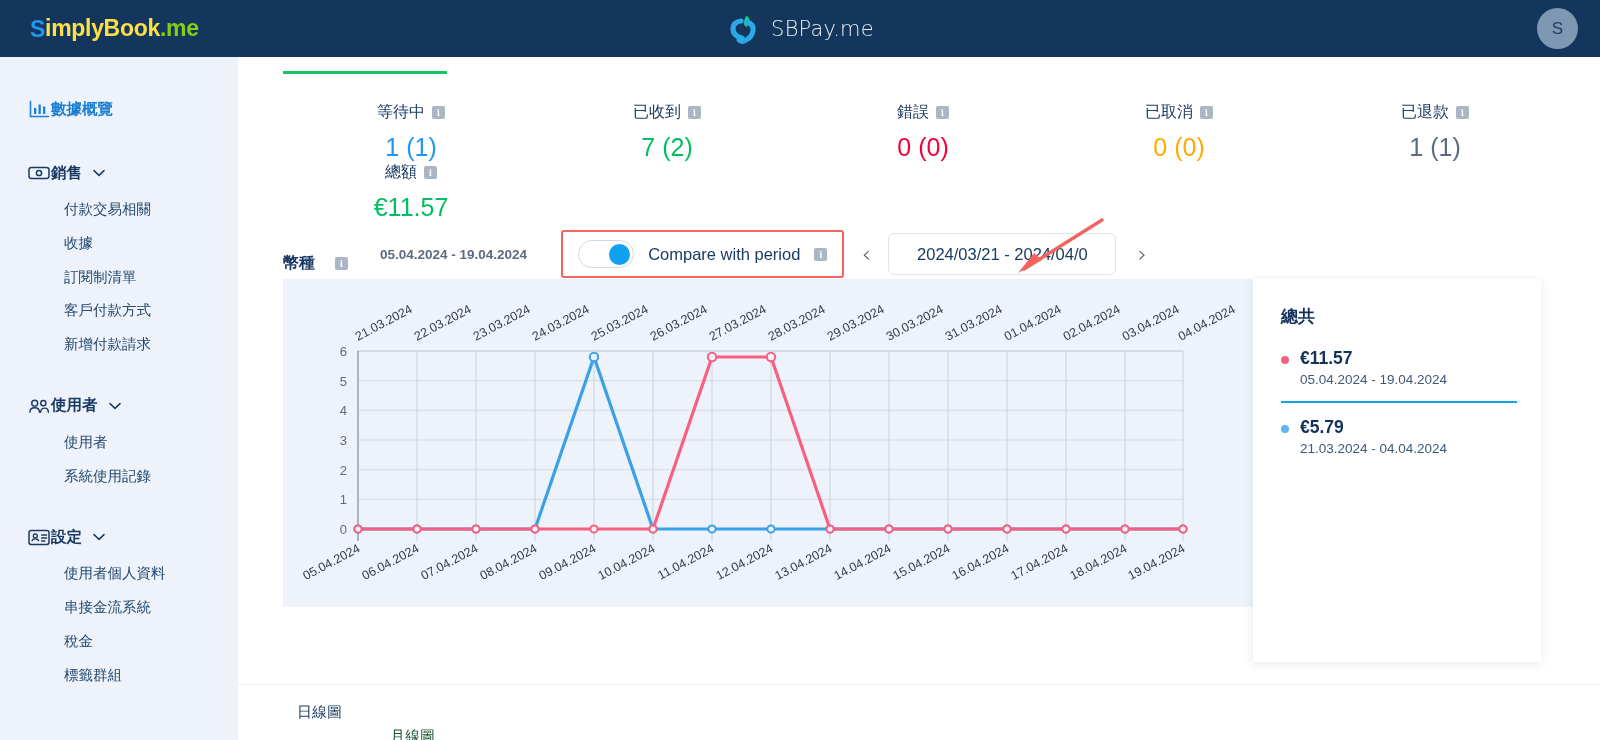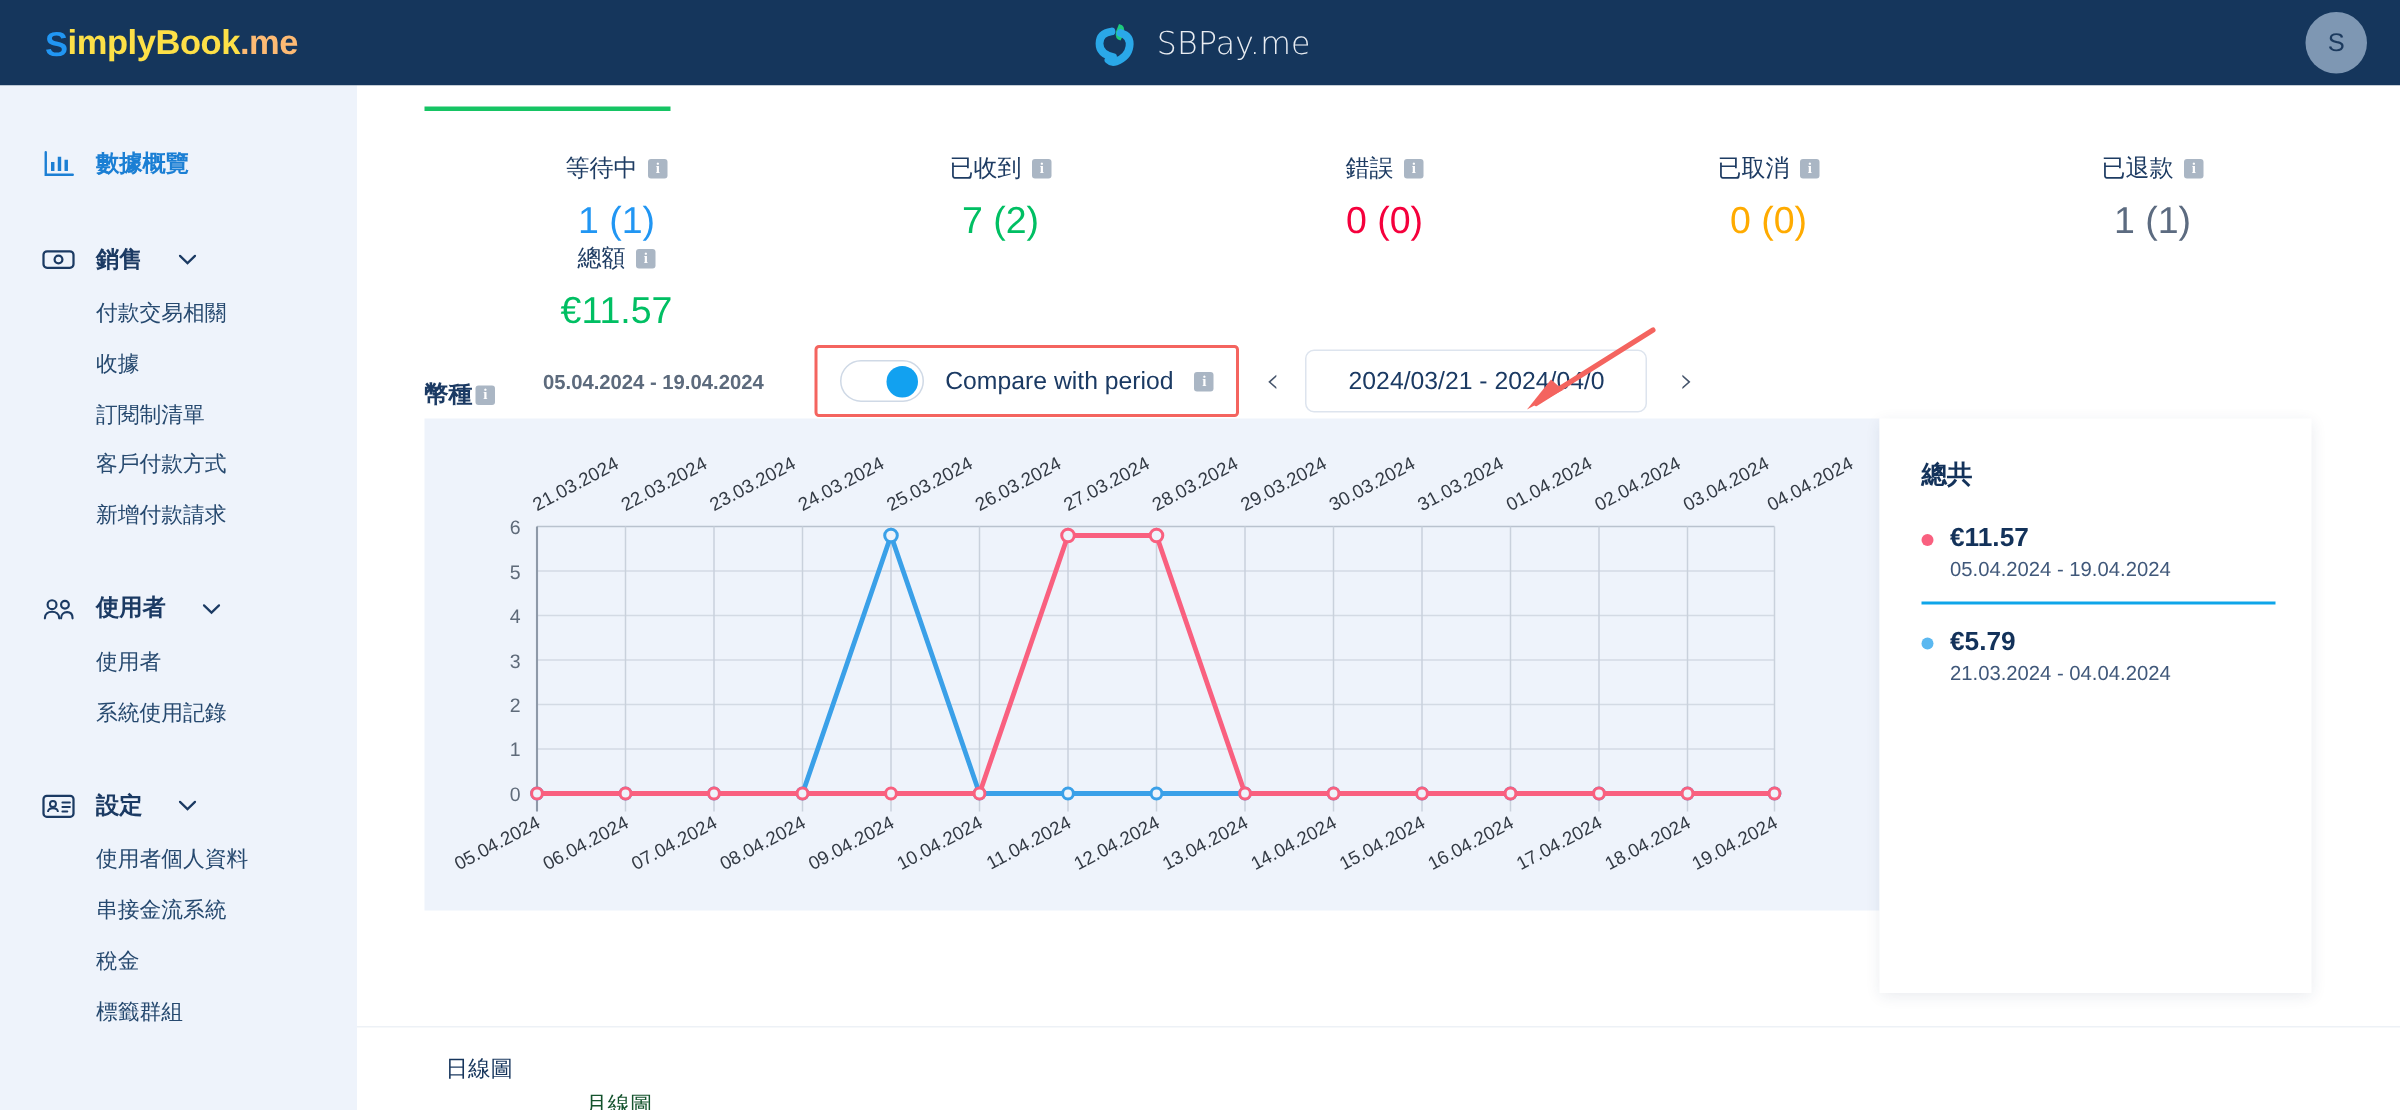--- a/index.html
+++ b/index.html
@@ -18,21 +18,21 @@
     background: #15365c;
     display: flex; align-items: center;
   }
   .brand {
     width: 238px; padding-left: 30px;
     display: flex; align-items: center;
     font-size: 23px; font-weight: bold; letter-spacing: -.3px;
   }
   .brand .b-s { color:#2196f3; display:inline-block; transform: translateY(1px); }
   .brand .b-main { color: #fde047; }
-  .brand .b-me { color: #fdba74; }
+  .brand .b-me { color: #84cc16; }
 
   .center-logo {
     position: absolute; left: 0; right: 0; top: 0; height: 57px;
     display: flex; align-items: center; justify-content: center;
     gap: 11px; pointer-events: none;
   }
   .center-logo .mark { width: 34px; height: 34px; }
   .center-logo .txt {
     font-size: 21px; color: #e9edf2; letter-spacing: .2px;
     font-family: "DejaVu Sans", sans-serif; font-weight: 300;
@@ -48,21 +48,21 @@
   
   .sidebar {
     position: absolute; top: 57px; left: 0;
     width: 238px; height: 683px;
     background: #eef3fb;
     padding-top: 32px;
     overflow: hidden;
   }
   .nav-group { margin-bottom: 2px; }
   .nav-top {
-    display: flex; align-items: center; gap: 14px;
+    display: flex; align-items: center; gap: 1px;
     padding: 9px 0 9px 28px;
     font-size: 15.5px; font-weight: bold; color: #1b3a63;
     cursor: pointer;
   }
   .nav-top.active { color: #1b7fd4; }
   .nav-top .ico { width: 22px; height: 22px; flex: 0 0 22px; display:flex; align-items:center; justify-content:center;}
   .nav-top .caret {
     margin-left: 10px; width: 12px; height: 12px;
     display:flex; align-items:center; justify-content:center;
   }
@@ -110,21 +110,21 @@
   .c-amber { color: #ffab00; }
   .c-slate { color: #5c6b80; }
 
   
   .filterrow {
     position: absolute; left: 45px; top: 172px;
     display: flex; align-items: center; height: 50px;
   }
   .cur-label {
     font-size: 16px; font-weight: bold; color: #1b3a63;
-    display: flex; align-items: center; gap: 2px; margin-top: 18px;
+    display: flex; align-items: center; gap: 20px; margin-top: 18px;
   }
   .range-text {
     margin-left: 32px; font-size: 13.5px; color: #5d6b7d; font-weight: 600;
     white-space: nowrap;
   }
   .compare-box {
     margin-left: 34px;
     border: 2px solid #f4645f;
     border-radius: 3px;
     height: 48px; padding: 0 15px;

